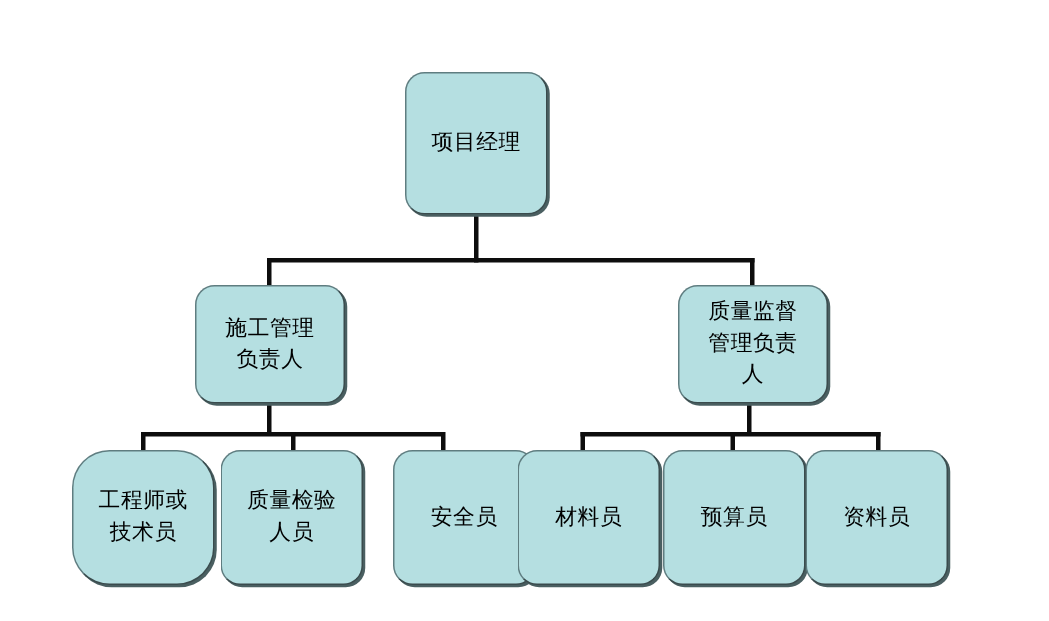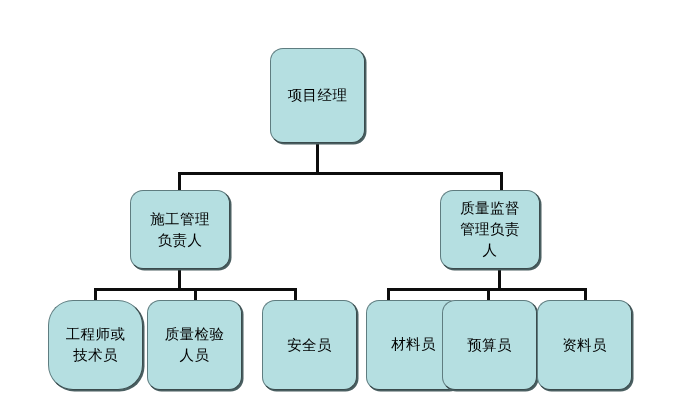--- a/index.html
+++ b/index.html
@@ -48,21 +48,21 @@
   }
   .node .label {
     display: block;
     padding: 0 6px;
     white-space: pre-line;
   }
 
   .node.root       { left: 270px; top: 48px;  width: 95px;  height: 95px; }
   .node.level2     { top: 190px; width: 100px; height: 79px; }
   .node.level2.l   { left: 130px; }
-  .node.level2.r   { left: 440px; align-items: center; }
+  .node.level2.r   { left: 452px; align-items: center; }
   .node.leaf       { top: 300px; width: 95px;  height: 90px; }
 </style>
 </head>
 <body>
 
 <div id="canvas">
 
   <div class="line v-line" style="left:316px; top:143px; height:32px;"></div>
   <div class="line h-line" style="left:178px; top:172px; width:325px;"></div>
   <div class="line v-line" style="left:178px; top:172px; height:20px;"></div>
@@ -98,21 +98,21 @@
     <span class="label">工程师或
 技术员</span>
   </div>
   <div class="node leaf" style="left:147px;font-family:Liberation Serif, serif;">
     <span class="label">质量检验
 人员</span>
   </div>
   <div class="node leaf" style="left:262px;text-align:center;">
     <span class="label">安全员</span>
   </div>
-  <div class="node leaf" style="left:366px;font-family:Liberation Mono, monospace;">
+  <div class="node leaf" style="left:345px;">
     <span class="label">材料员</span>
   </div>
   <div class="node leaf" style="left:442px;">
     <span class="label">预算员</span>
   </div>
   <div class="node leaf" style="left:537px;">
     <span class="label">资料员</span>
   </div>
 
 </div>

